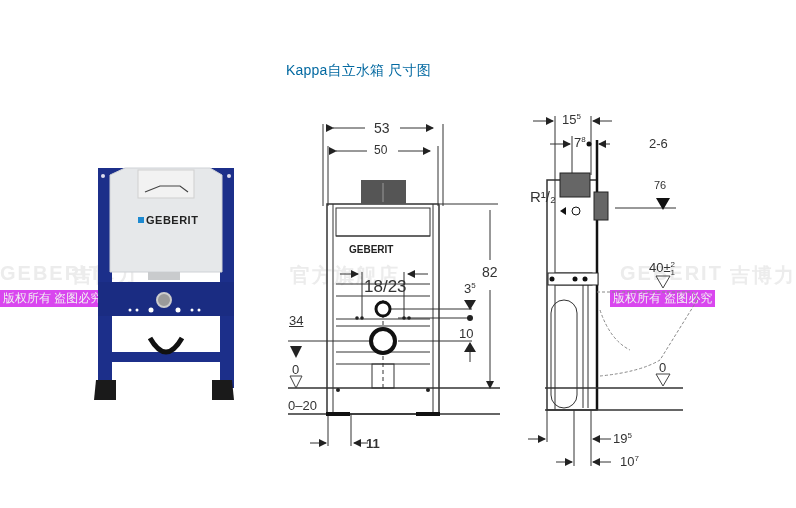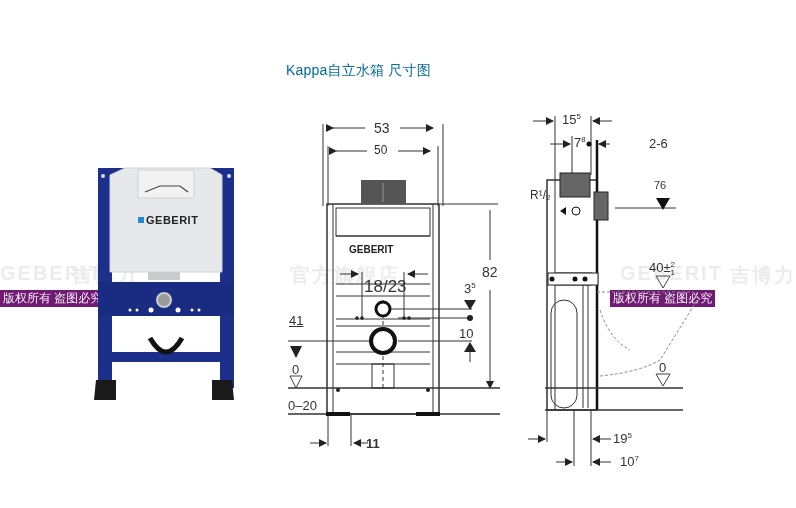--- a/index.html
+++ b/index.html
@@ -1,20 +1,20 @@
 <!DOCTYPE html>
 <html><head>
 <meta charset="utf-8">
 <style>
   html, body { margin:0; padding:0; background:#ffffff; }
   body { width:796px; height:508px; position:relative; overflow:hidden;
          font-family:"Liberation Sans", "DejaVu Sans", sans-serif; color:#333; }
   .title { position:absolute; left:286px; top:62px; font-size:14px; color:#0369a1; letter-spacing:0.2px; }
   .wm { position:absolute; font-weight:bold; color:#ececec; font-size:20px; letter-spacing:2px; white-space:nowrap; }
-  .wm2 { position:absolute; color:#f1f1f1; background:#701a75; font-size:12px; white-space:nowrap; padding:0 3px; }
+  .wm2 { position:absolute; color:#f1f1f1; background:#d946ef; font-size:12px; white-space:nowrap; padding:0 3px; }
   svg { position:absolute; left:0; top:0; }
 </style>
 </head>
 <body>
 
 <div class="title">Kappa自立水箱 尺寸图</div>
 
 <div class="wm" style="left:0px;top:262px;">GEBERIT</div>
 <div class="wm" style="left:72px;top:262px;">吉博力</div>
 <div class="wm2" style="left:0px;top:290px;">版权所有 盗图必究</div>
@@ -146,21 +146,21 @@
 
 <div class="dim-lbl" style="position:absolute;left:349px;top:244px;font-size:10px;font-weight:bold;color:#222;">GEBERIT</div>
 <div style="position:absolute;left:374px;top:120px;font-size:14px;">53</div>
 <div style="position:absolute;left:374px;top:143px;font-size:12px;">50</div>
 <div style="position:absolute;left:482px;top:264px;font-size:14px;">82</div>
 <div style="position:absolute;left:364px;top:265px;font-size:17px;margin-top:12px;">18/23</div>
 <div style="position:absolute;left:464px;top:281px;font-size:13px;">
   <span>3</span><sup style="font-size:8px;">5</sup>
 </div>
 <div style="position:absolute;left:459px;top:326px;font-size:13px;">10</div>
-<div style="position:absolute;left:289px;top:313px;font-size:13px;text-decoration:underline;">41</div>
+<div style="position:absolute;left:289px;top:313px;font-size:13px;text-decoration:underline;">34</div>
 <div style="position:absolute;left:292px;top:362px;font-size:13px;">0</div>
 <div style="position:absolute;left:288px;top:398px;font-size:13px;">0–20</div>
 <div style="position:absolute;left:366px;top:436px;font-size:13px;font-weight:bold;">11</div>
 
 <svg width="796" height="508">
   <defs>
     <marker id="ah2" markerWidth="8" markerHeight="8" refX="7" refY="4" orient="auto">
         <path d="M0,0 L8,4 L0,8 Z" fill="#222"></path>
       </marker>
   </defs>
@@ -216,21 +216,21 @@
   <polygon points="656,374 670,374 663,386" fill="none" stroke="#444"></polygon>
 </svg>
 
 <div style="position:absolute;left:562px;top:112px;font-size:13px;">
   <span>15</span><sup style="font-size:8px;">5</sup>
 </div>
 <div style="position:absolute;left:574px;top:135px;font-size:13px;">
   <span>7</span><sup style="font-size:8px;">8</sup>
 </div>
 <div style="position:absolute;left:649px;top:136px;font-size:13px;text-align:center;">2-6</div>
-<div style="position:absolute;left:530px;top:188px;font-size:12px;">R¹/₂</div>
+<div style="position:absolute;left:530px;top:188px;font-size:15px;">R¹/₂</div>
 <div style="position:absolute;left:654px;top:179px;font-size:11px;">76</div>
 <div style="position:absolute;left:649px;top:260px;font-size:13px;">
   <span>40</span><span>±</span><span style="display:inline-block;vertical-align:middle;font-size:8px;line-height:8px;"><span style="display:block;">2</span><span style="display:block;">1</span></span>
 </div>
 <div style="position:absolute;left:659px;top:360px;font-size:13px;">0</div>
 <div style="position:absolute;left:613px;top:431px;font-size:13px;">
   <span>19</span><sup style="font-size:8px;">5</sup>
 </div>
 <div style="position:absolute;left:613px;top:454px;font-size:13px;margin-left:7px;">
   <span>10</span><sup style="font-size:8px;">7</sup>

